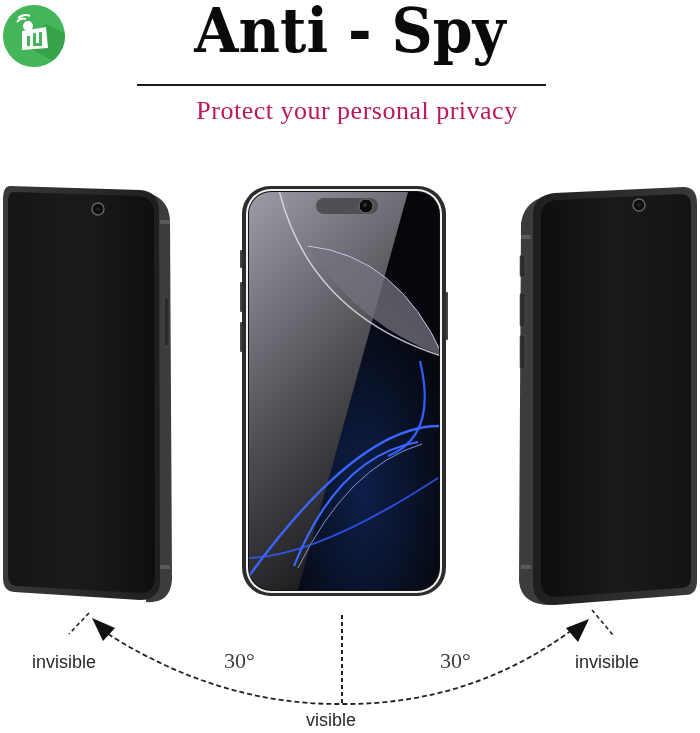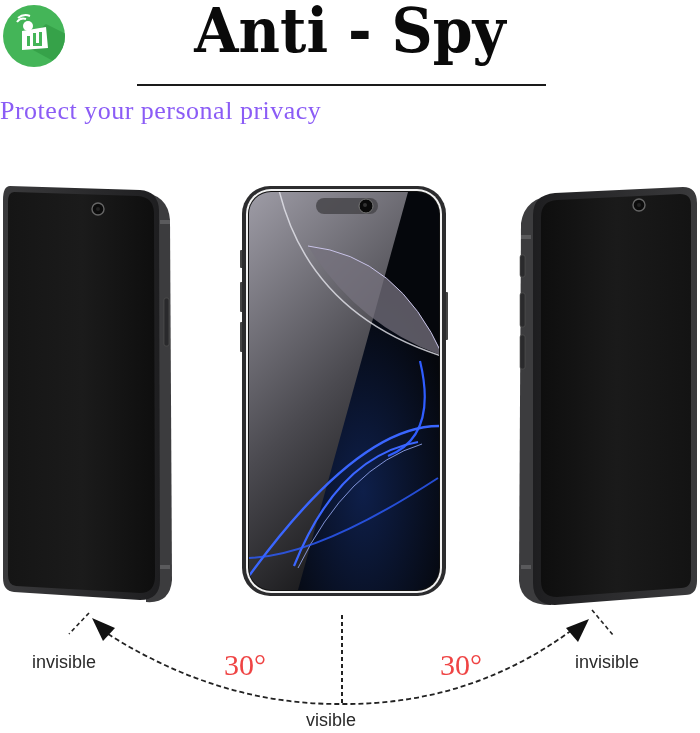--- a/index.html
+++ b/index.html
@@ -11,34 +11,34 @@
     .title {
       position: absolute; left: 0; width: 700px; top: -6px; text-align: center;
       font-family: "DejaVu Serif", "Liberation Serif", serif;
       font-weight: bold; font-size: 62px; letter-spacing: 0px; color: #0a0a0a;
       transform: scaleX(0.92);
     }
     .divider {
       position: absolute; left: 137px; top: 84px; width: 409px; height: 2px; background: #1a1a1a;
     }
     .subtitle {
-      position: absolute; left: 0; width: 680px; top: 96px; 
+      position: absolute; left: 17px; width: 680px; top: 96px; text-align: center;
       font-family: "Liberation Serif", "DejaVu Serif", serif;
-      font-size: 26px; color: #8b5cf6; letter-spacing: 0.5px;
+      font-size: 26px; color: #be185d; letter-spacing: 0.5px;
     }
 
     .phone-svg { position: absolute; }
 
     .label {
       position: absolute; font-family: "Liberation Sans", sans-serif;
       font-size: 18px; color: #2a2a2a; font-weight: normal;
     }
     .angle {
       position: absolute; font-family: "Liberation Serif", "DejaVu Serif", serif;
-      font-size: 30px; color: #ef4444;
+      font-size: 22px; color: #404040;
     }
     .overlay { position: absolute; left: 0; top: 0; }
   </style>
 </head>
 <body>
 
 <svg class="logo" viewBox="0 0 64 64">
   <defs>
     <clipPath id="lc">
         <circle cx="32" cy="32" r="31"></circle>

